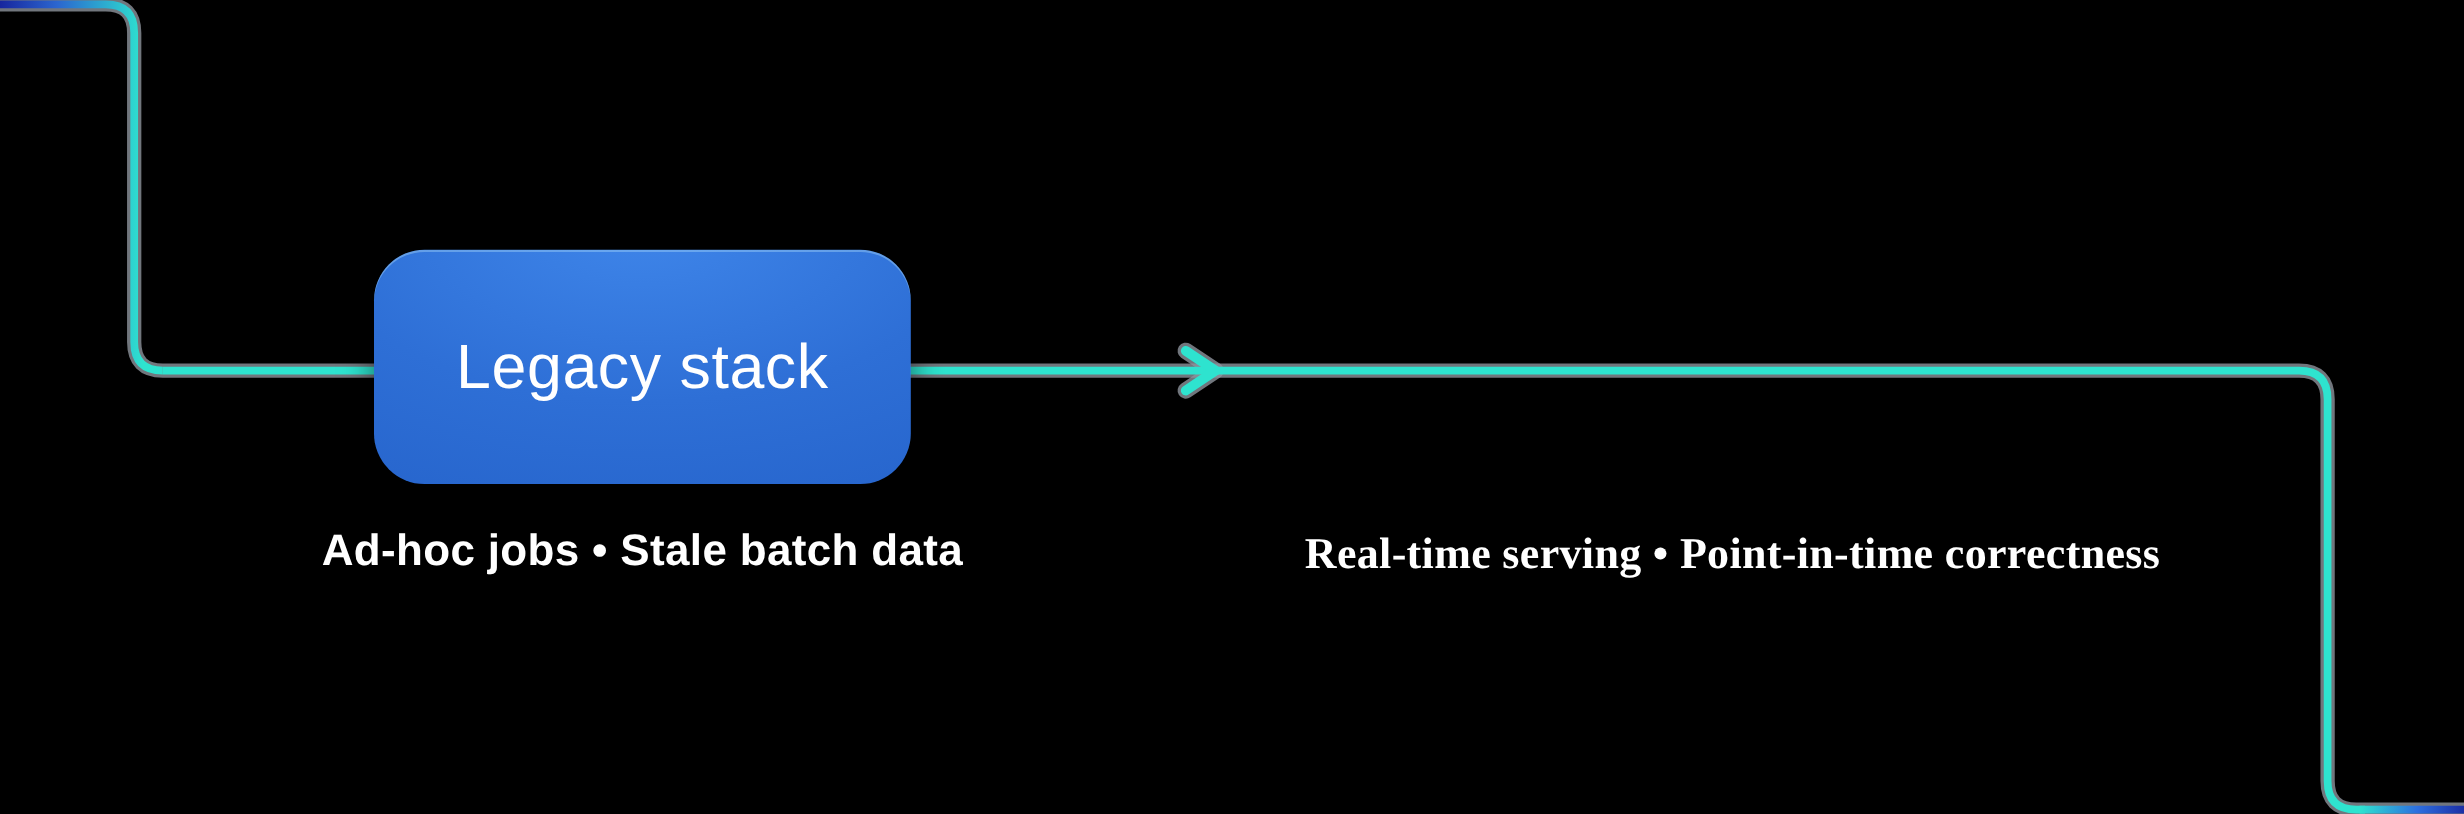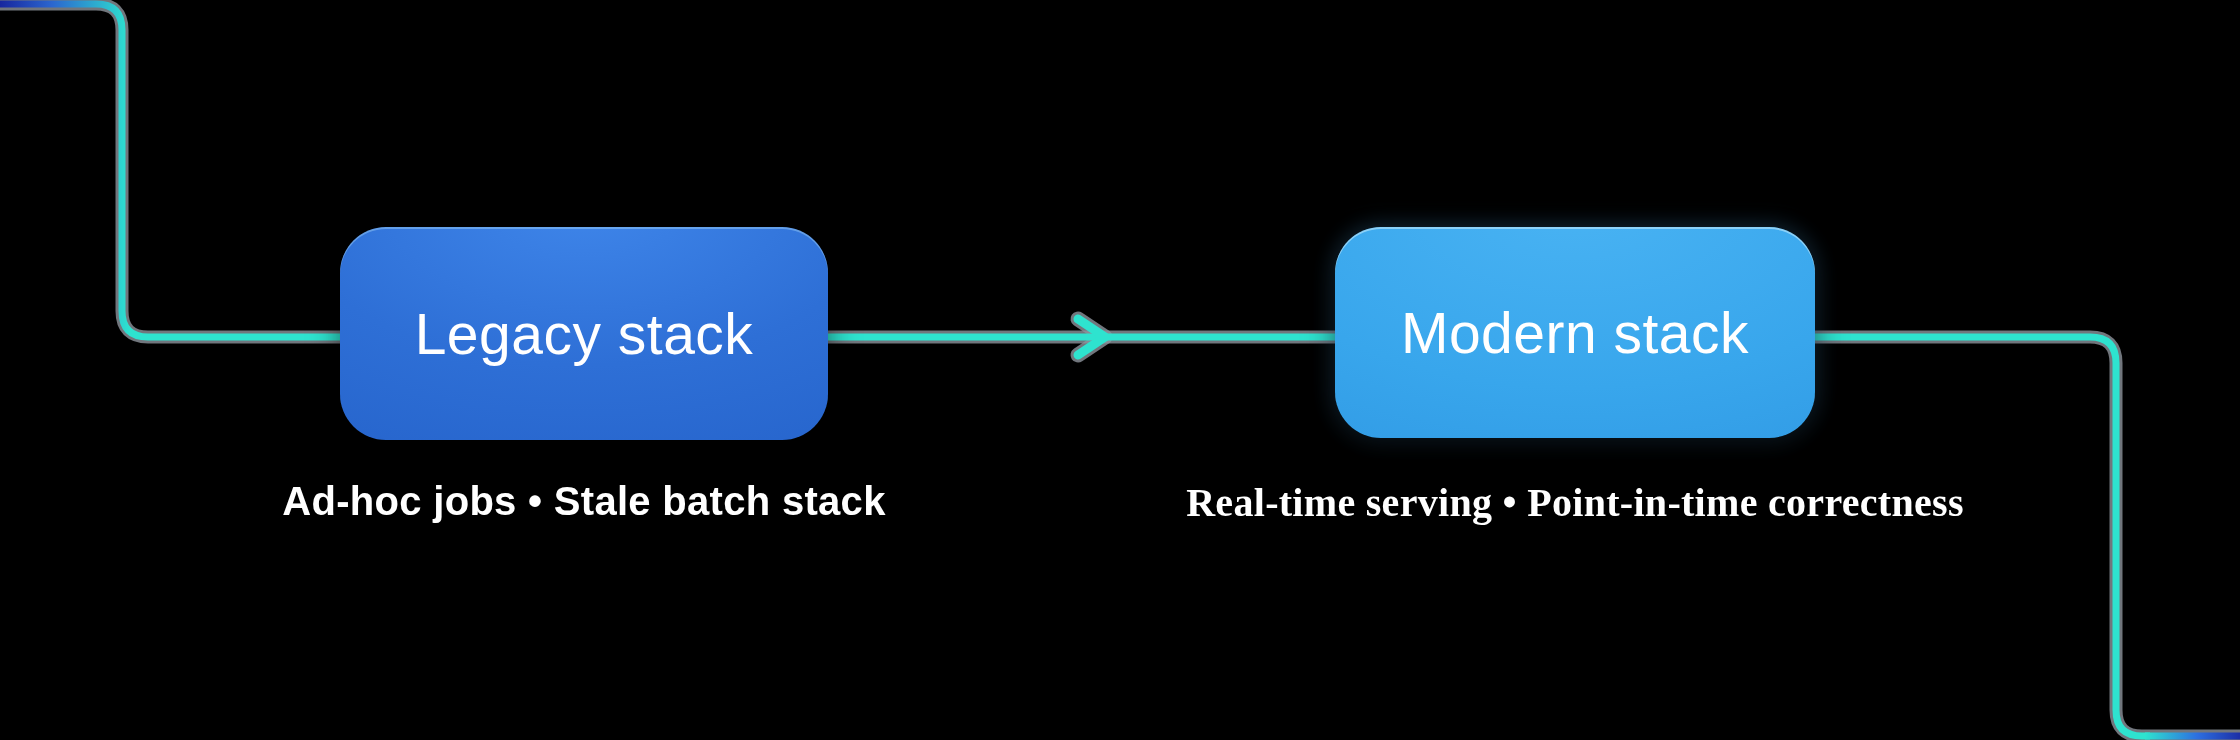--- a/index.html
+++ b/index.html
@@ -90,21 +90,18 @@
 
     <path d="M 2145 736 H 2240" fill="none" stroke="url(#gradEnd)" stroke-width="7"></path>
 
     <path d="M 1078 319 L 1105 337 L 1078 355" fill="none" stroke="#2ee3cf" stroke-width="9" stroke-linecap="round" stroke-linejoin="round"></path>
   </svg>
 
   <div class="node node-legacy">
     <span>Legacy stack</span>
   </div>
 
-  <div class="node node-modern">
-    <span>Modern stack</span>
-  </div>
 
-  <div class="caption caption-legacy">Ad-hoc jobs • Stale batch stack</div>
+  <div class="caption caption-legacy">Ad-hoc jobs • Stale batch data</div>
 
   <div class="caption caption-modern">Real-time serving • Point-in-time correctness</div>
 
 </div>
 
 </body></html>

